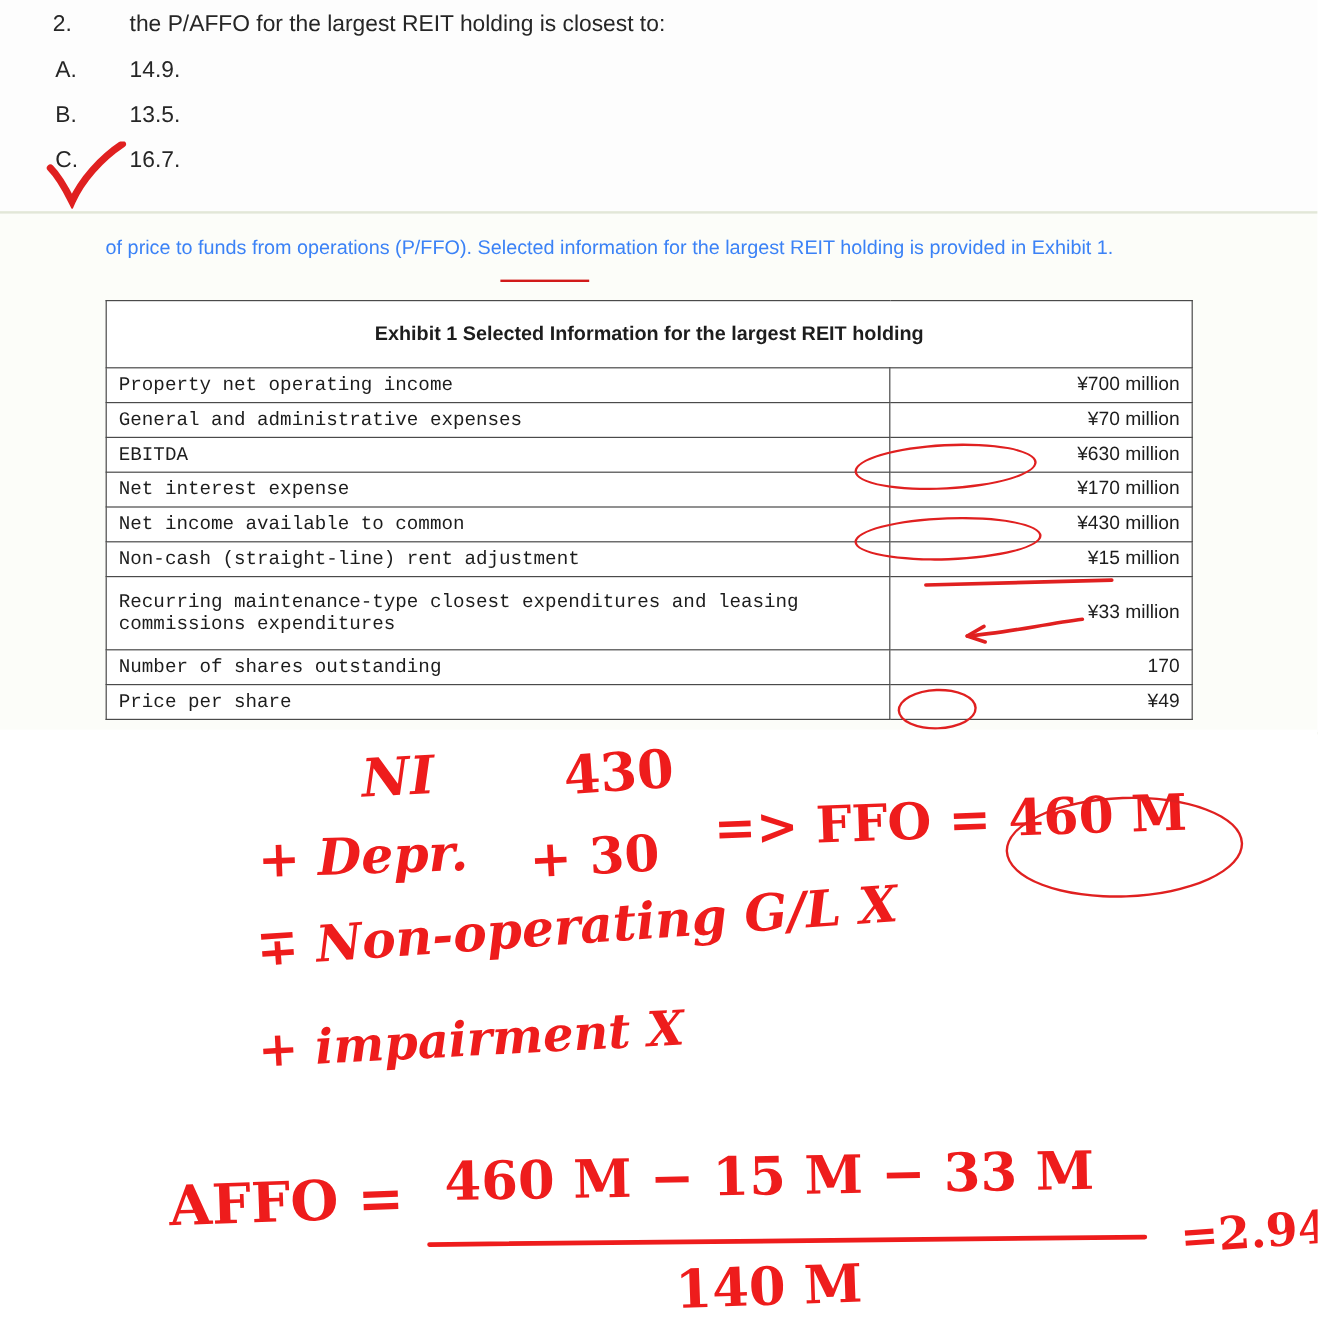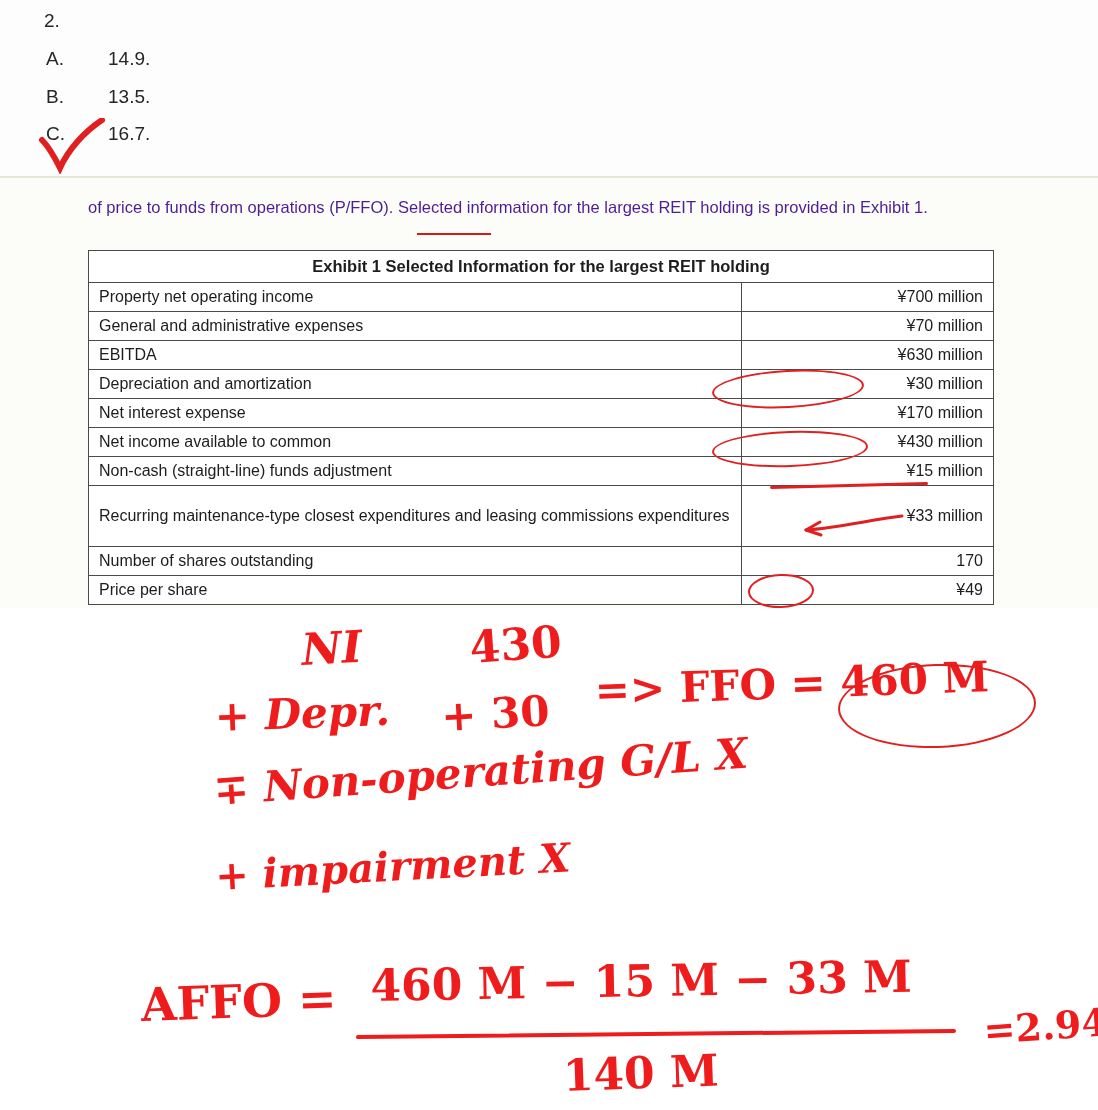--- a/index.html
+++ b/index.html
@@ -52,42 +52,42 @@
 
   
   .scan{
     position:absolute;left:0;top:176px;width:1098px;height:432px;
     background:#fcfdf9;
     border-top:2px solid #e2e7d8;
     border-bottom:2px solid #dfe6d6;
   }
   .scan-para{
     position:absolute;left:88px;top:14px;width:908px;
-    font-size:16.5px;line-height:31px;color:#4c1d95;
+    font-size:16.5px;line-height:31px;color:#3b82f6;
     text-align:justify;
   }
   .pffo-underline{
     position:absolute;left:417px;top:55px;width:74px;height:2px;background:#d11a1a;
   }
   table.exhibit{
     position:absolute;left:88px;top:72px;width:906px;
     border-collapse:collapse;
     font-size:16px;
     color:#1d1d1d;
     background:#fff;
   }
   table.exhibit td{
     border:1px solid #4a4a4a;
     padding:5px 10px;
     vertical-align:middle;
   }
   table.exhibit .hdr{
-    text-align:center;font-weight:bold;font-size:16.5px;padding:6px 4px;
-  }
-  table.exhibit .lbl{width:632px;}
+    text-align:center;font-weight:bold;font-size:16.5px;padding:18px 4px;
+  }
+  table.exhibit .lbl{width:632px;font-family:Liberation Mono, monospace;}
   table.exhibit .val{text-align:right;}
   .two-line td{height:50px;}
 
   
   .annot{position:absolute;pointer-events:none;}
   .ellipse{
     position:absolute;border:2.5px solid #e02020;border-radius:50%;
     pointer-events:none;
   }
   .redline{position:absolute;background:#e02020;height:3px;border-radius:2px;}
@@ -119,20 +119,21 @@
   .fracbar{
     position:absolute;left:356px;top:424px;width:600px;height:4px;background:#ee1c1c;border-radius:2px;
     transform:rotate(-0.6deg);
   }
 </style>
 </head>
 <body>
 
 <div class="question-block">
   <div class="q-row q-num">2.</div>
+  <div class="q-row q-text">the P/AFFO for the largest REIT holding is closest to:</div>
 
   <div class="q-row opt-letter opt-a-l">A.</div>
   <div class="q-row opt-text opt-a-t">14.9.</div>
 
   <div class="q-row opt-letter opt-b-l">B.</div>
   <div class="q-row opt-text opt-b-t">13.5.</div>
 
   <div class="q-row opt-letter opt-c-l">C.</div>
   <div class="q-row opt-text opt-c-t">16.7.</div>
 
@@ -160,33 +161,29 @@
     </tr>
     <tr>
       <td class="lbl">General and administrative expenses</td>
       <td class="val">¥70 million</td>
     </tr>
     <tr>
       <td class="lbl">EBITDA</td>
       <td class="val">¥630 million</td>
     </tr>
     <tr>
-      <td class="lbl">Depreciation and amortization</td>
-      <td class="val">¥30 million</td>
-    </tr>
-    <tr>
       <td class="lbl">Net interest expense</td>
       <td class="val">¥170 million</td>
     </tr>
     <tr>
       <td class="lbl">Net income available to common</td>
       <td class="val">¥430 million</td>
     </tr>
     <tr>
-      <td class="lbl">Non-cash (straight-line) funds adjustment</td>
+      <td class="lbl">Non-cash (straight-line) rent adjustment</td>
       <td class="val">¥15 million</td>
     </tr>
     <tr class="two-line">
       <td class="lbl">Recurring maintenance-type closest expenditures and leasing commissions expenditures</td>
       <td class="val">¥33 million</td>
     </tr>
     <tr>
       <td class="lbl">Number of shares outstanding</td>
       <td class="val">170</td>
     </tr>

